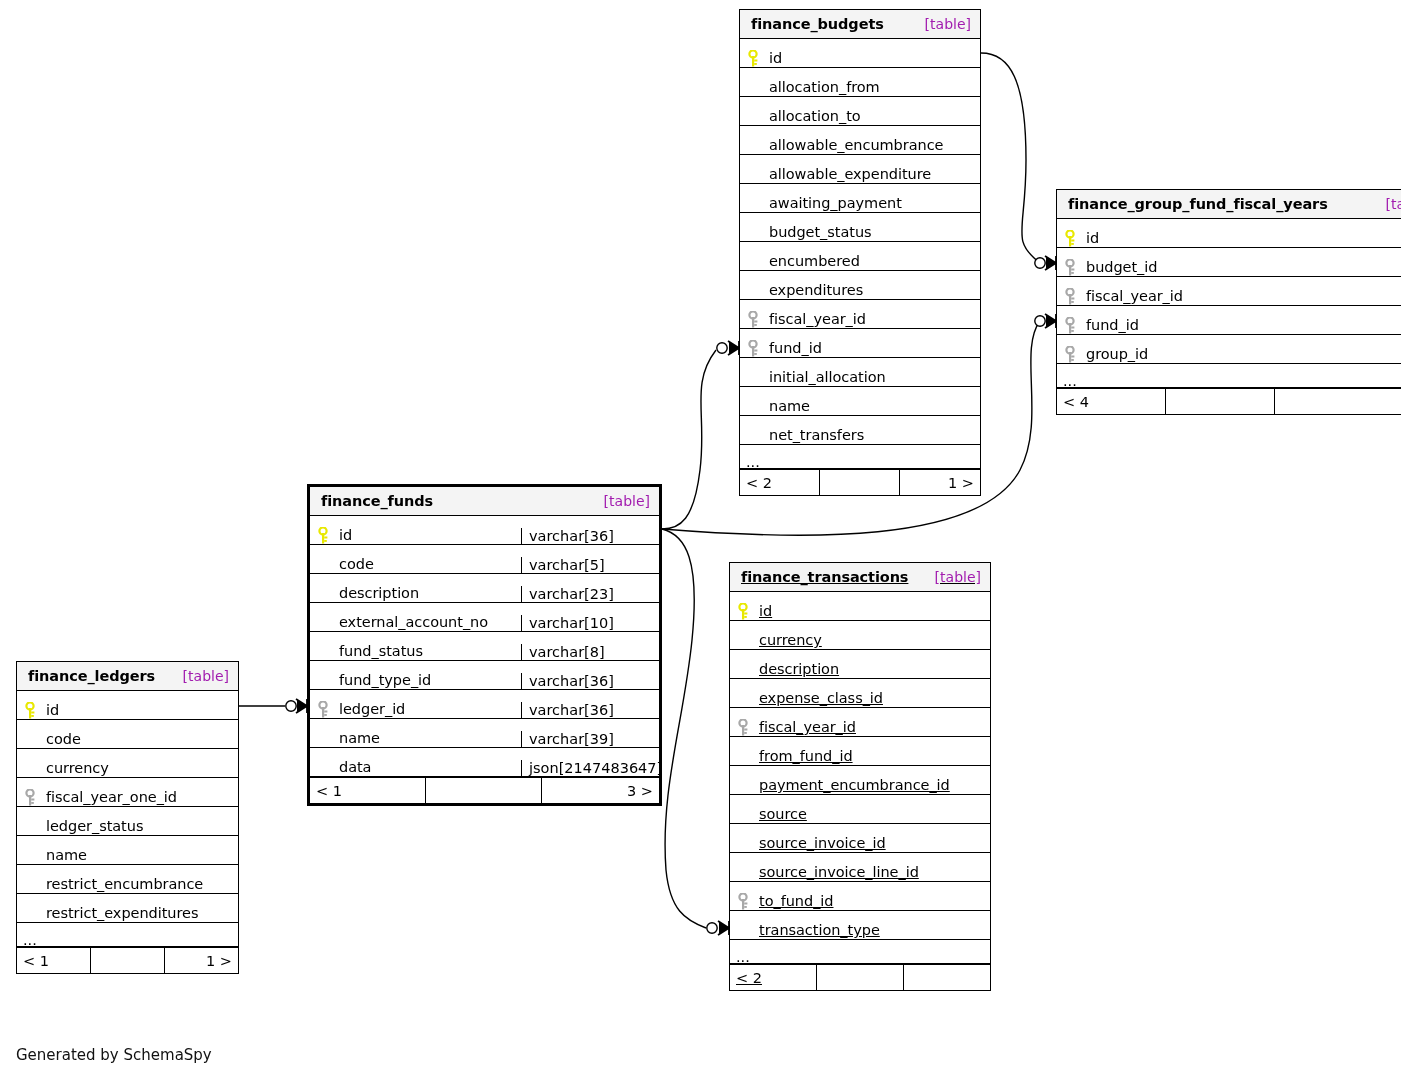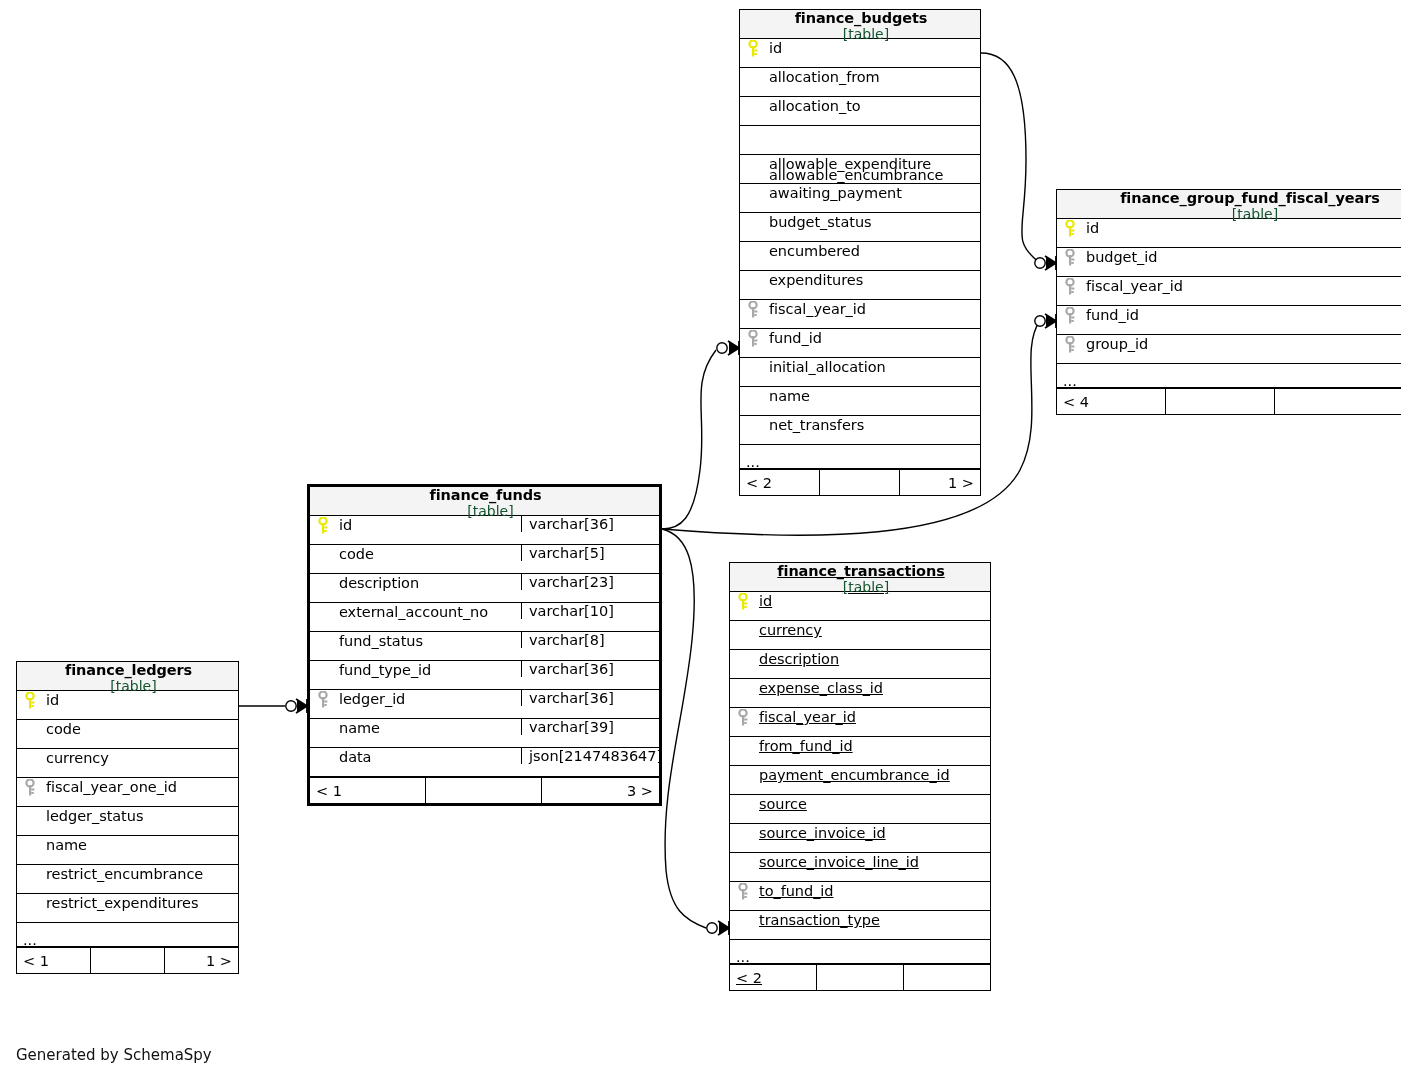--- a/index.html
+++ b/index.html
@@ -39,37 +39,36 @@
   }
   .tbl-header {
     display: flex;
     align-items: center;
     justify-content: space-between;
     background: #f4f4f4;
     border-bottom: 1px solid #000000;
     height: 29px;
     padding: 0 9px 0 11px;
     box-sizing: border-box;
-    flex-direction: column;
   }
   .tbl-name {
     font-weight: bold;
     font-size: 14.5px;
     letter-spacing: -0.1px;
     white-space: nowrap;
   }
   .tbl-tag {
     font-size: 14px;
-    color: #14532d;
+    color: #a21caf;
     margin-left: 10px;
     white-space: nowrap;
   }
   .col-row {
     display: flex;
-    align-items: flex-start;
+    align-items: flex-end;
     height: 29px;
     border-bottom: 1px solid #000000;
     box-sizing: border-box;
   }
   .col-row:last-child { border-bottom: none; }
   .col-name-cell {
     display: flex;
     align-items: center;
     flex: 1 1 auto;
     padding-left: 8px;

